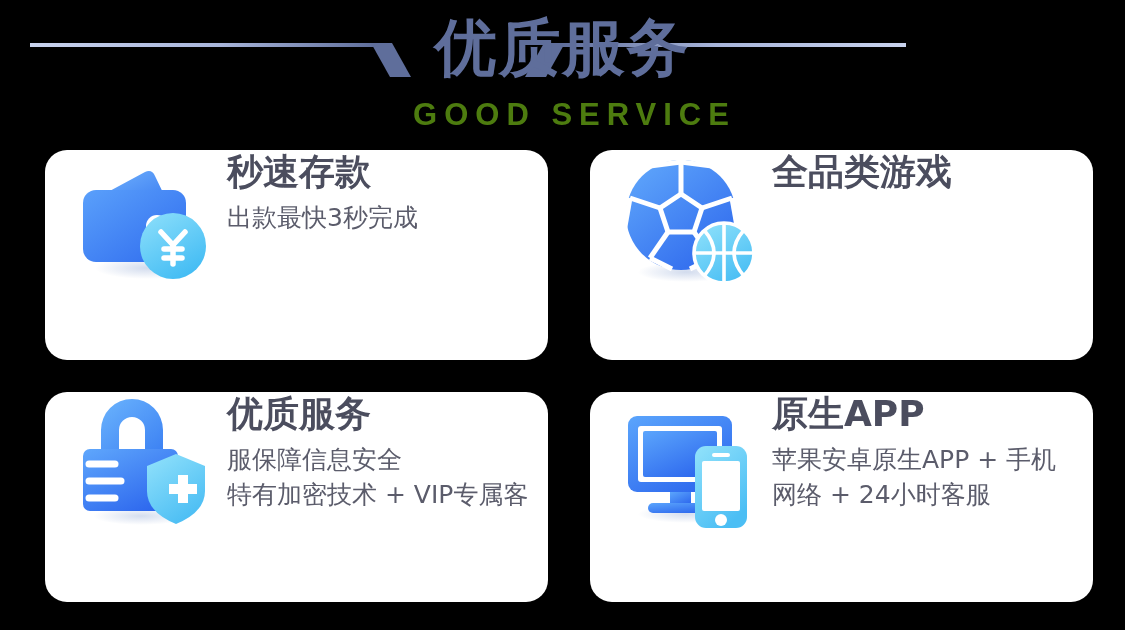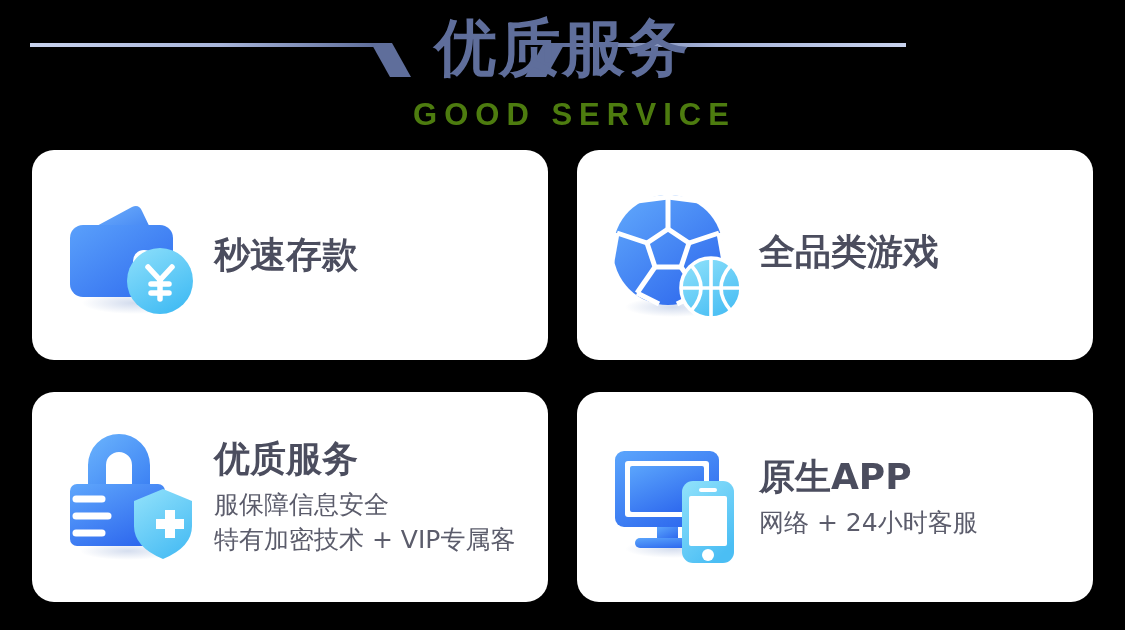--- a/index.html
+++ b/index.html
@@ -73,23 +73,24 @@
     grid-template-columns: 516px 516px;
     grid-template-rows: 210px 210px;
     column-gap: 29px;
     row-gap: 32px;
   }
   .card {
     background: #FFFFFF;
     border-radius: 22px;
     position: relative;
     display: flex;
-    align-items: center;
+    align-items: flex-start;
     padding-left: 30px;
     box-sizing: border-box;
+    margin-left: 13px;
   }
   .card-icon {
     width: 140px;
     height: 140px;
     flex: 0 0 140px;
     position: relative;
   }
   .card-icon svg { display: block; width: 140px; height: 140px; }
   .card-text {
     margin-left: 12px;
@@ -185,20 +186,23 @@
           <path d="M86 82 L98 95"></path>
           <path d="M110 82 L98 95"></path>
           <path d="M89 99 H107"></path>
           <path d="M89 108 H107"></path>
           <path d="M98 95 V114"></path>
         </g>
       </svg>
     </div>
     <div class="card-text">
       <div class="card-title">秒速存款</div>
+      <div class="card-sub">
+        <span class="card-sub-line">出款最快3秒完成</span>
+      </div>
     </div>
   </div>
 
   <div class="card">
     <div class="card-icon">
       <svg viewBox="0 0 140 140" aria-hidden="true">
         <defs>
           <linearGradient id="ballG" x1="0" y1="0" x2="0.8" y2="1">
             <stop offset="0%" stop-color="#62AAFC"></stop>
             <stop offset="100%" stop-color="#2F69ED"></stop>
@@ -311,18 +315,19 @@
         <rect x="28" y="111" width="66" height="10" rx="5" fill="url(#monG)"></rect>
         <rect x="75" y="54" width="52" height="82" rx="11" fill="url(#phoneG)"></rect>
         <rect x="82" y="69" width="38" height="50" rx="2" fill="#FFFFFF"></rect>
         <rect x="92" y="61" width="18" height="4" rx="2" fill="#FFFFFF"></rect>
         <circle cx="101" cy="128" r="6" fill="#FFFFFF"></circle>
       </svg>
     </div>
     <div class="card-text">
       <div class="card-title">原生APP</div>
       <div class="card-sub">
+        <span class="card-sub-line">苹果安卓原生APP + 手机</span>
         <span class="card-sub-line">网络 + 24小时客服</span>
       </div>
     </div>
   </div>
 
 </div>
 
 </body></html>

